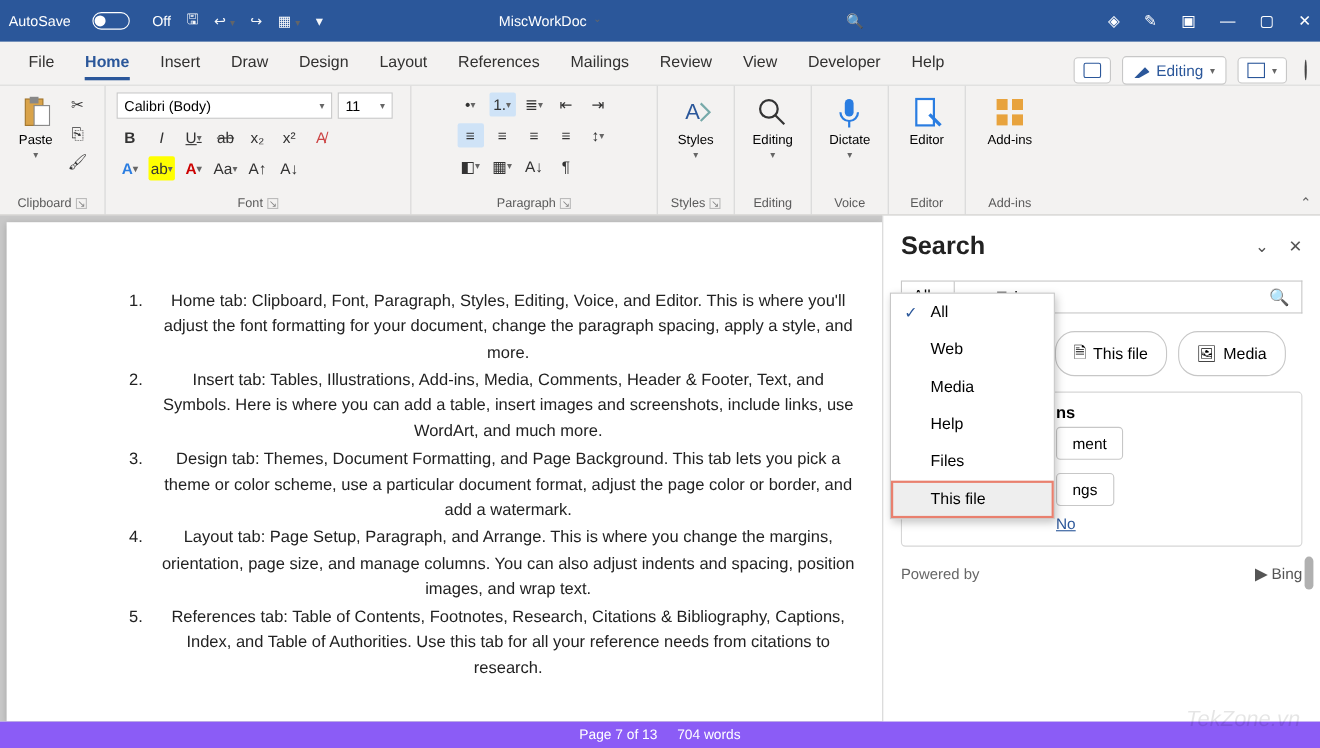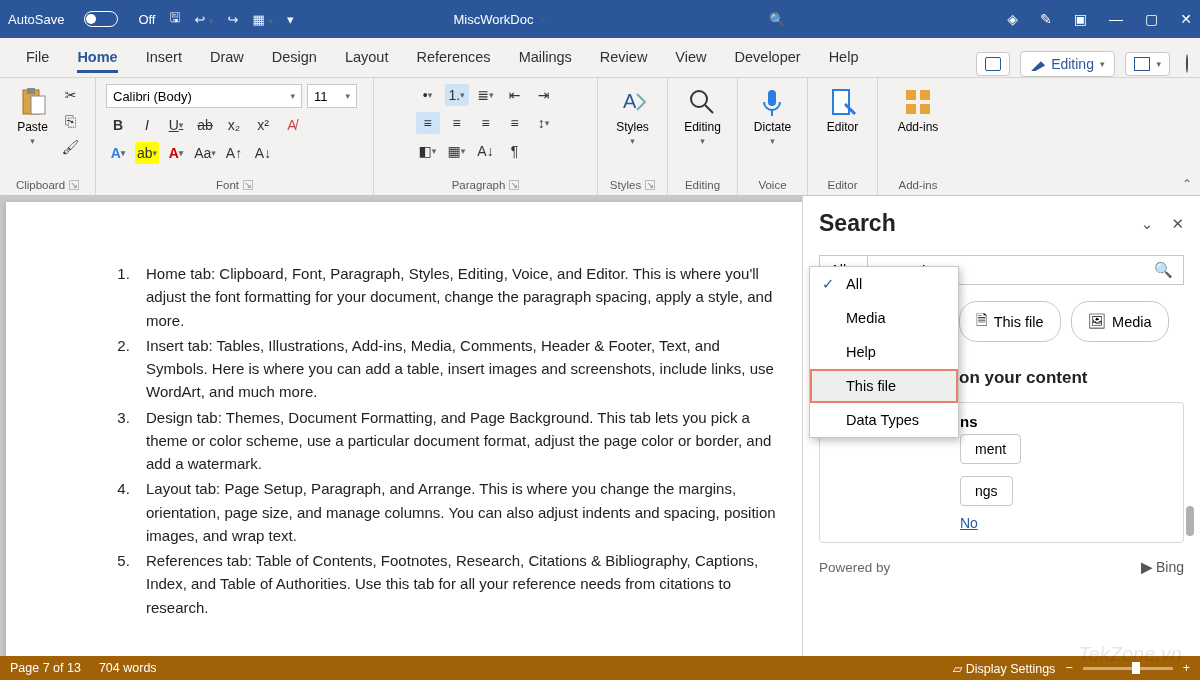--- a/index.html
+++ b/index.html
@@ -43,21 +43,21 @@
 .row { display: flex; gap: 5px; align-items: center; }
 .mini { width: 24px; height: 22px; display: flex; align-items: center; justify-content: center; cursor: pointer; font-size: 14px; border-radius: 2px; color: #333; }
 .combo { border: 1px solid #c7c7c7; background: #fff; height: 24px; display: flex; align-items: center; padding: 0 6px; font-size: 13px; cursor: pointer; }
 .combo .dd { margin-left: auto; font-size: 9px; color: #666; }
 .ribbon .collapse { position: absolute; right: 8px; bottom: 4px; font-size: 12px; color: #666; cursor: pointer; }
 
 
 .docwrap { position: absolute; top: 196px; left: 0; right: 0; bottom: 24px; background: #c8c8c8; display: flex; }
 .page-scroll { flex: 1; overflow: hidden; padding: 6px 0 0 6px; }
 .page { background: #fff; margin: 0 0 0 0; padding: 60px 24px 20px 100px; height: 100%; box-shadow: 0 2px 6px rgba(0,0,0,.2); }
-.page ol { list-style: decimal; font-size: 15px; line-height: 1.55; color: #222; padding-left: 28px; }
+.page ol { list-style: decimal; font-size: 15px; line-height: 1.55; color: #222; padding-left: 28px; text-align: center; }
 .page ol li { padding-left: 12px; margin-bottom: 2px; }
 
 
 .search-pane { width: 398px; background: #fff; border-left: 1px solid #d6d6d6; display: flex; flex-direction: column; padding: 14px 16px 10px; position: relative; }
 .search-pane h2 { font-size: 23px; font-weight: 700; color: #222; }
 .sp-head { display: flex; align-items: center; }
 .sp-head .sp-controls { margin-left: auto; display: flex; gap: 18px; color: #555; font-size: 15px; cursor: pointer; }
 .search-row { display: flex; margin-top: 18px; gap: 0; }
 .scope { border: 1px solid #c7c7c7; padding: 6px 10px; font-size: 14.5px; cursor: pointer; background: #fff; display: flex; align-items: center; gap: 6px; }
 .scope .dd { font-size: 10px; color: #666; }
@@ -74,21 +74,21 @@
 .section-title { font-size: 17px; font-weight: 600; margin-top: 26px; color: #222; }
 .sub-row { font-size: 14px; color: #555; margin-top: 6px; }
 .card-box { border: 1px solid #d6d6d6; border-radius: 4px; margin-top: 14px; padding: 10px 0; }
 .card-box .opt { border: 1px solid #c7c7c7; border-radius: 4px; padding: 6px 14px; margin: 4px 0 8px 140px; font-size: 14px; display: inline-block; cursor: pointer; }
 .yn { margin-left: 140px; color: #2b579a; font-size: 14px; text-decoration: underline; cursor: pointer; }
 .powered { margin-top: 16px; font-size: 13.5px; color: #666; display: flex; align-items: center; }
 .powered .bing { margin-left: auto; color: #555; font-size: 14px; display: flex; align-items: center; gap: 4px; }
 .pane-scroll { position: absolute; right: 6px; top: 310px; width: 8px; height: 30px; background: #b0b0b0; border-radius: 4px; }
 
 
-.statusbar { position: absolute; bottom: 0; left: 0; right: 0; height: 24px; background: #a16207; color: #fff; font-size: 12.5px; display: flex; align-items: center; padding: 0 10px; gap: 18px; justify-content: center; }
+.statusbar { position: absolute; bottom: 0; left: 0; right: 0; height: 24px; background: #8b5cf6; color: #fff; font-size: 12.5px; display: flex; align-items: center; padding: 0 10px; gap: 18px; justify-content: center; }
 .statusbar .right { margin-left: auto; display: flex; align-items: center; gap: 10px; }
 .zoom-slider { width: 90px; height: 3px; background: #fff7; position: relative; }
 .zoom-slider .knob { width: 8px; height: 12px; background: #fff; position: absolute; left: 55%; top: -5px; }
 .watermark { position: absolute; right: 18px; bottom: 14px; color: rgba(0,0,0,0.1); font-size: 20px; font-style: italic; z-index: 50; }
 
 .dd-caret { font-size: 9px; color: #666; }
 </style>
 </head>
 <body>
 
@@ -356,38 +356,38 @@
       </div>
       <div class="search-input">
         <span class="back">←</span>
         <span class="term">Tab</span>
         <span class="mag">🔍</span>
       </div>
     </div>
 
     <div class="scope-popup" style="top:70px;">
       <div class="item sel">All</div>
+      <div class="item">Web</div>
       <div class="item">Media</div>
       <div class="item">Help</div>
+      <div class="item">Files</div>
       <div class="item hl">This file</div>
-      <div class="item">Data Types</div>
     </div>
 
     <div class="chips-row" style="margin-left:140px;">
       <div class="chip">
           <span>🗎</span>
           <span>This file</span>
         </div>
       <div class="chip">
           <span>🖼</span>
           <span>Media</span>
         </div>
     </div>
 
-    <div class="section-title" style="margin-left:140px;">on your content</div>
 
     <div class="card-box">
       <div style="margin-left:140px;font-size:15px;font-weight:600;">ns</div>
       <div class="opt">ment</div><br>
       <div class="opt">ngs</div><br>
       <span class="yn">No</span>
     </div>
 
     <div class="powered">
       <span>Powered by</span>
@@ -396,23 +396,15 @@
           <span>Bing</span>
         </span>
     </div>
     <div class="pane-scroll"></div>
   </div>
 </div>
 
 <div class="statusbar">
   <span>Page 7 of 13</span>
   <span>704 words</span>
-  <div class="right">
-    <span>▱ <span>Display Settings</span></span>
-    <span>−</span>
-    <div class="zoom-slider">
-        <div class="knob"></div>
-      </div>
-    <span>+</span>
-  </div>
 </div>
 
 <div class="watermark">TekZone.vn</div>
 
 </body></html>

